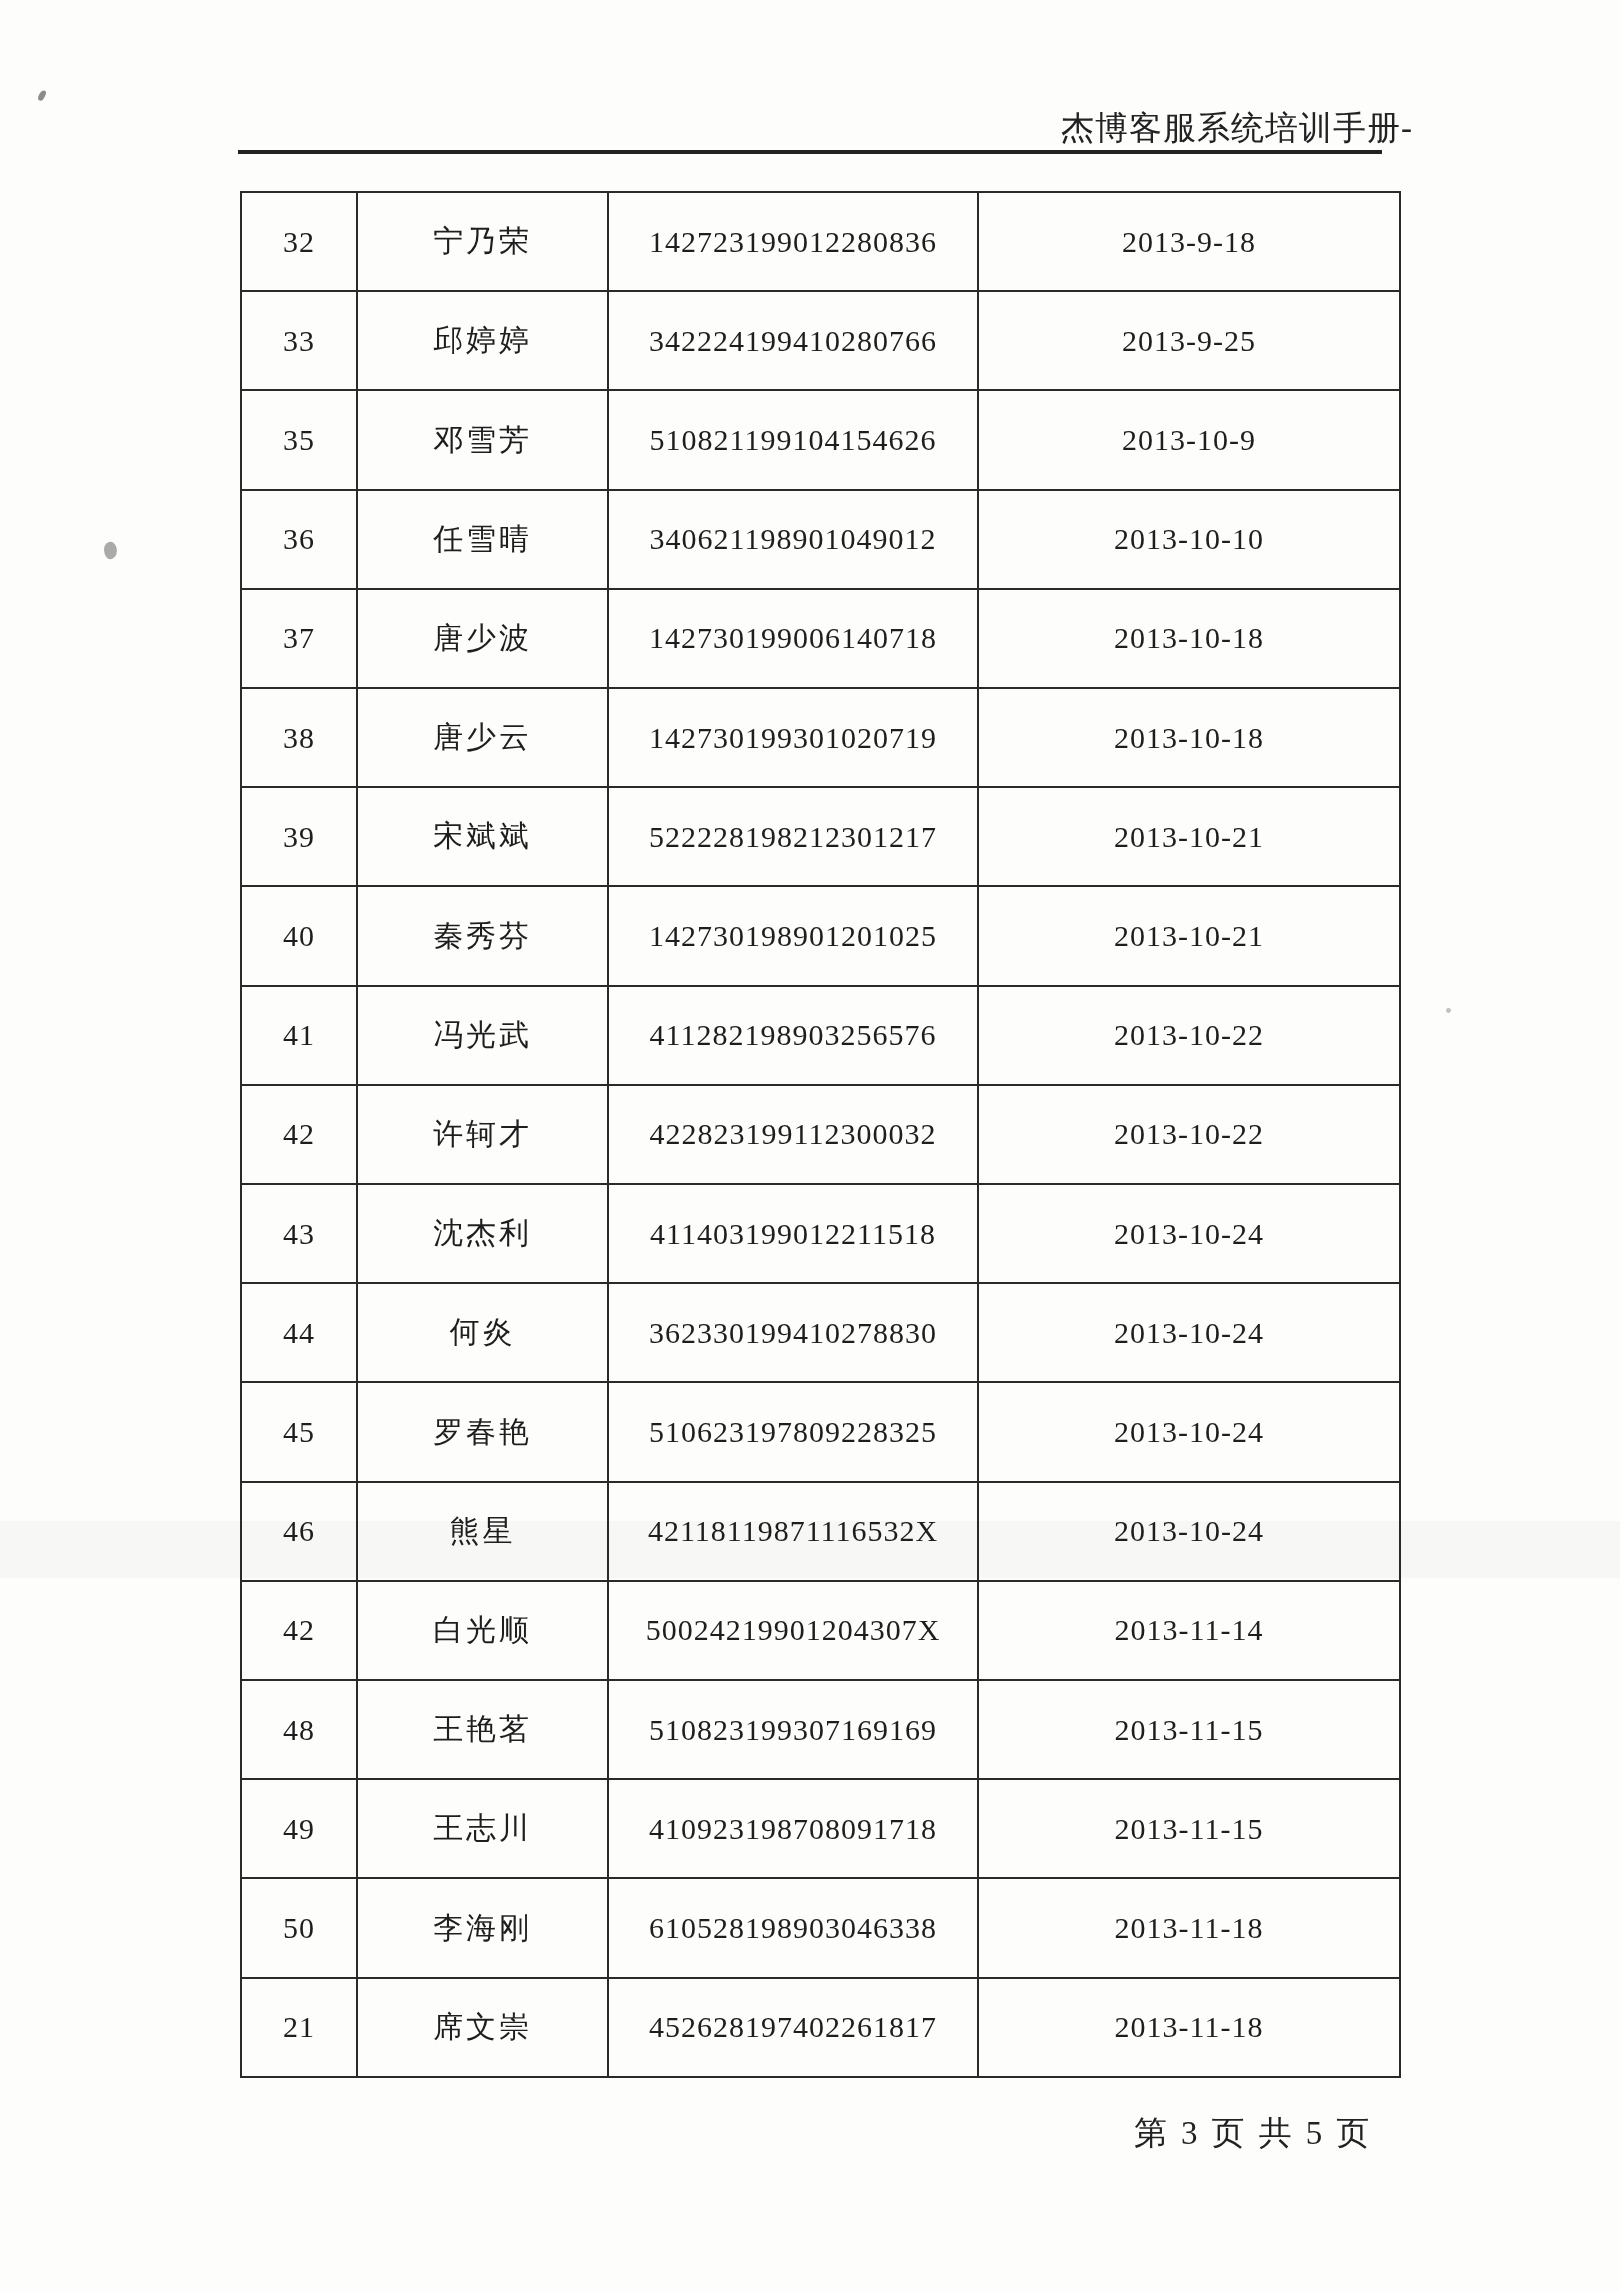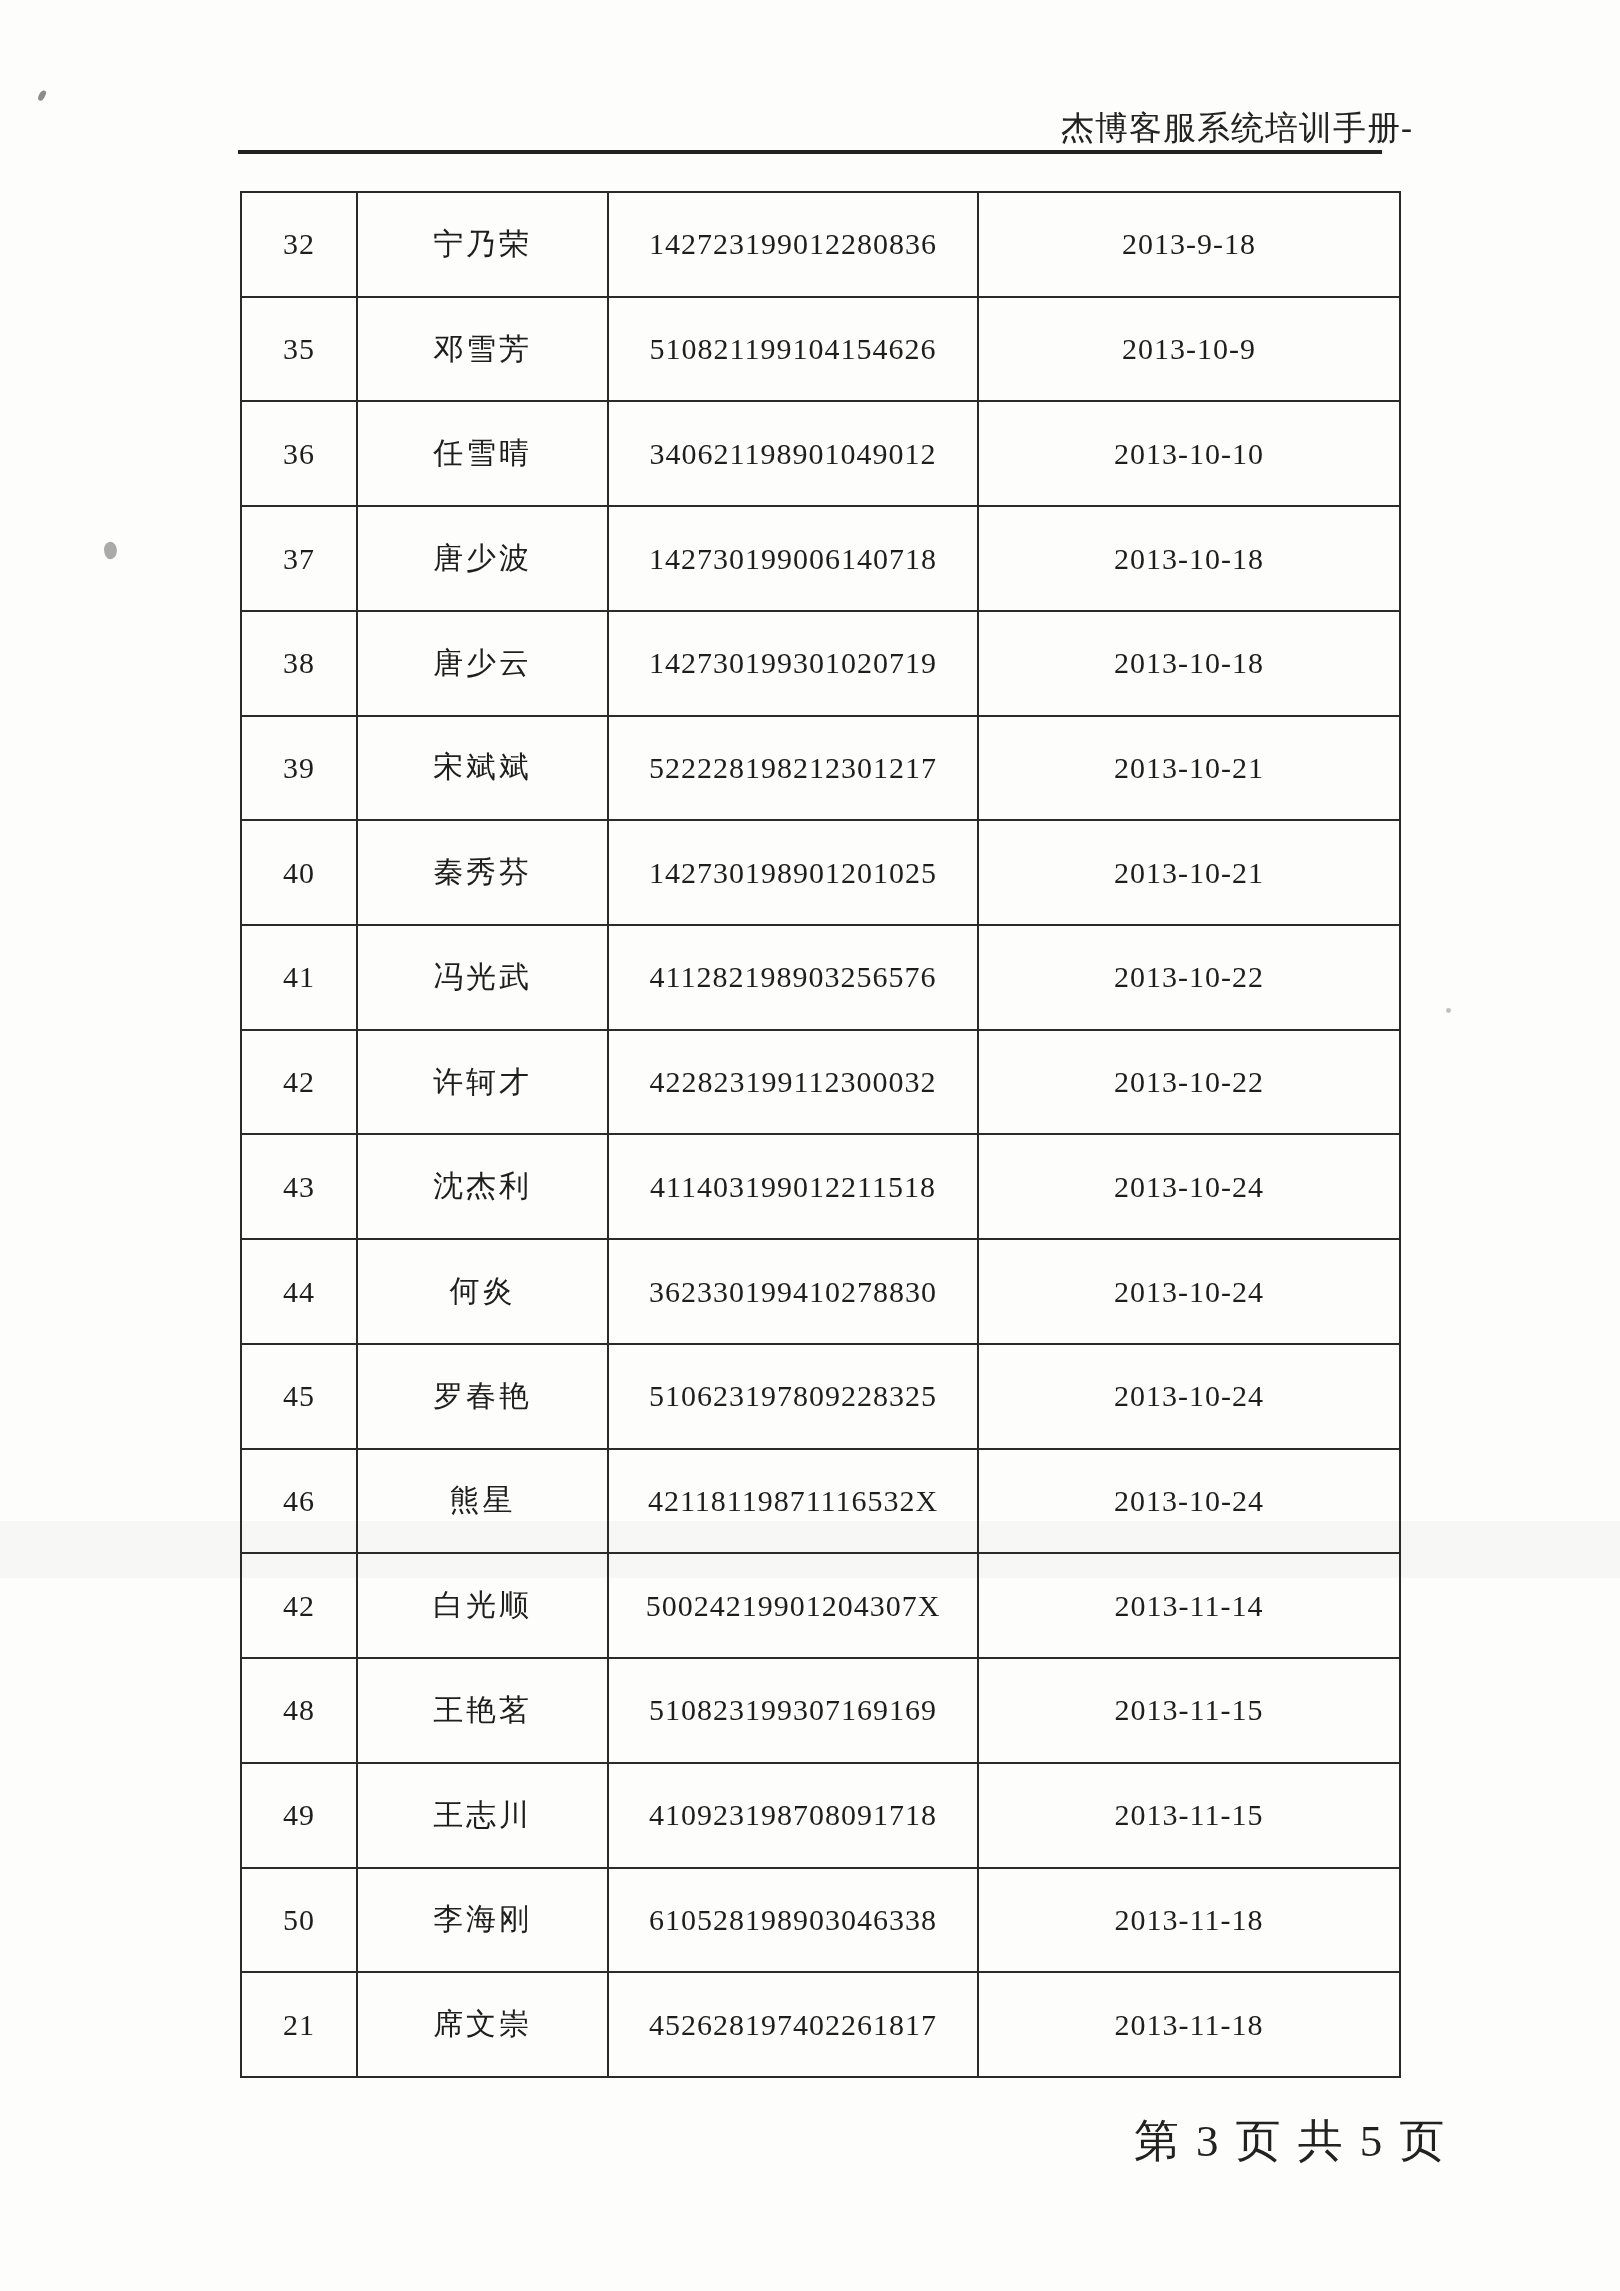--- a/index.html
+++ b/index.html
@@ -64,21 +64,21 @@
     top: 1521px;
     width: 100%;
     height: 57px;
     background: rgba(130, 130, 130, 0.05);
     pointer-events: none;
   }
   .footer {
     position: absolute;
     left: 1134px;
     top: 2111px;
-    font-size: 45px;
+    font-size: 33px;
     letter-spacing: 2.9px;
     white-space: nowrap;
     color: #222222;
   }
   .speck {
     position: absolute;
     pointer-events: none;
   }
   .speck-1 {
     left: 39px;
@@ -129,20 +129,26 @@
       <col style="width:422px">
     </colgroup>
     <tbody id="roster-body">
         <tr>
           <td class="cell-row-number">32</td>
           <td class="cell-name">宁乃荣</td>
           <td class="cell-id-number">142723199012280836</td>
           <td class="cell-date">2013-9-18</td>
         </tr>
         <tr>
+          <td class="cell-row-number">33</td>
+          <td class="cell-name">邱婷婷</td>
+          <td class="cell-id-number">342224199410280766</td>
+          <td class="cell-date">2013-9-25</td>
+        </tr>
+        <tr>
           <td class="cell-row-number">35</td>
           <td class="cell-name">邓雪芳</td>
           <td class="cell-id-number">510821199104154626</td>
           <td class="cell-date">2013-10-9</td>
         </tr>
         <tr>
           <td class="cell-row-number">36</td>
           <td class="cell-name">任雪晴</td>
           <td class="cell-id-number">340621198901049012</td>
           <td class="cell-date">2013-10-10</td>

